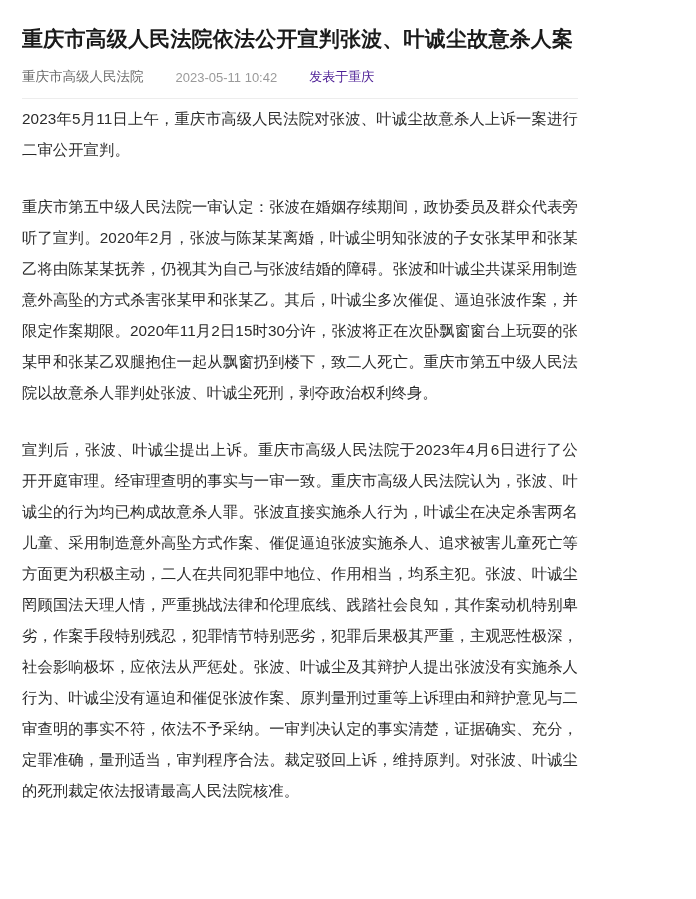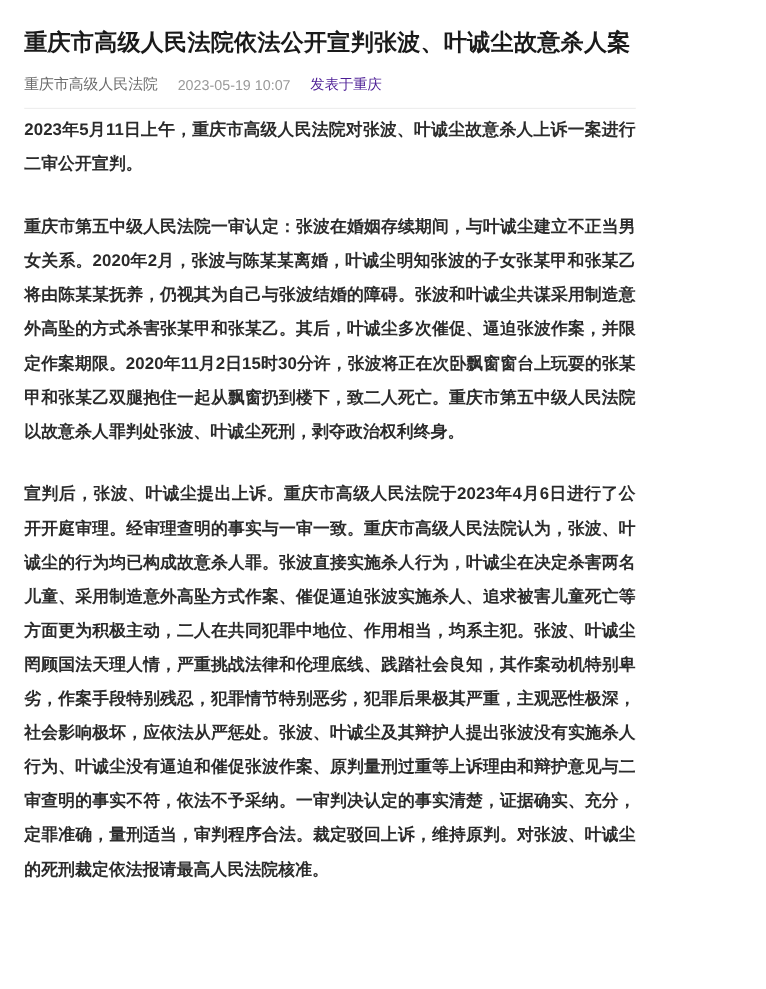--- a/index.html
+++ b/index.html
@@ -24,21 +24,21 @@
     font-size: 21px;
     line-height: 30px;
     font-weight: bold;
     color: #1a1a1a;
     letter-spacing: 0.2px;
     margin: 0 0 14px 0;
   }
   .meta-row {
     display: flex;
     align-items: center;
-    gap: 18px;
+    gap: 32px;
     font-size: 13px;
     color: #8a8a8a;
     margin-bottom: 6px;
     white-space: nowrap;
   }
   .meta-source {
     color: #6b6b6b;
     font-size: 13.5px;
   }
   .meta-time {
@@ -48,21 +48,20 @@
     color: #4c1d95;
   }
   .divider {
     height: 1px;
     background: #ededed;
     margin: 12px 0 4px 0;
     border: 0;
   }
   .body-content {
     margin-top: 0;
-    font-weight: bold;
   }
   .body-content p {
     font-size: 15.3px;
     line-height: 31px;
     color: #2b2b2b;
     margin: 0 0 26px 0;
     text-align: justify;
     text-justify: inter-ideograph;
     letter-spacing: 0.1px;
   }
@@ -72,25 +71,25 @@
 </style>
 </head>
 <body>
 
 <div class="page">
 
   <h1 class="article-title">重庆市高级人民法院依法公开宣判张波、叶诚尘故意杀人案</h1>
 
   <div class="meta-row">
     <span class="meta-source">重庆市高级人民法院</span>
-    <span class="meta-time">2023-05-19 10:07</span>
+    <span class="meta-time">2023-05-11 10:42</span>
     <span class="meta-location">发表于重庆</span>
   </div>
 
   <hr class="divider">
 
   <div class="body-content">
     <p>2023年5月11日上午，重庆市高级人民法院对张波、叶诚尘故意杀人上诉一案进行二审公开宣判。</p>
-    <p>重庆市第五中级人民法院一审认定：张波在婚姻存续期间，与叶诚尘建立不正当男女关系。2020年2月，张波与陈某某离婚，叶诚尘明知张波的子女张某甲和张某乙将由陈某某抚养，仍视其为自己与张波结婚的障碍。张波和叶诚尘共谋采用制造意外高坠的方式杀害张某甲和张某乙。其后，叶诚尘多次催促、逼迫张波作案，并限定作案期限。2020年11月2日15时30分许，张波将正在次卧飘窗窗台上玩耍的张某甲和张某乙双腿抱住一起从飘窗扔到楼下，致二人死亡。重庆市第五中级人民法院以故意杀人罪判处张波、叶诚尘死刑，剥夺政治权利终身。</p>
+    <p>重庆市第五中级人民法院一审认定：张波在婚姻存续期间，政协委员及群众代表旁听了宣判。2020年2月，张波与陈某某离婚，叶诚尘明知张波的子女张某甲和张某乙将由陈某某抚养，仍视其为自己与张波结婚的障碍。张波和叶诚尘共谋采用制造意外高坠的方式杀害张某甲和张某乙。其后，叶诚尘多次催促、逼迫张波作案，并限定作案期限。2020年11月2日15时30分许，张波将正在次卧飘窗窗台上玩耍的张某甲和张某乙双腿抱住一起从飘窗扔到楼下，致二人死亡。重庆市第五中级人民法院以故意杀人罪判处张波、叶诚尘死刑，剥夺政治权利终身。</p>
     <p>宣判后，张波、叶诚尘提出上诉。重庆市高级人民法院于2023年4月6日进行了公开开庭审理。经审理查明的事实与一审一致。重庆市高级人民法院认为，张波、叶诚尘的行为均已构成故意杀人罪。张波直接实施杀人行为，叶诚尘在决定杀害两名儿童、采用制造意外高坠方式作案、催促逼迫张波实施杀人、追求被害儿童死亡等方面更为积极主动，二人在共同犯罪中地位、作用相当，均系主犯。张波、叶诚尘罔顾国法天理人情，严重挑战法律和伦理底线、践踏社会良知，其作案动机特别卑劣，作案手段特别残忍，犯罪情节特别恶劣，犯罪后果极其严重，主观恶性极深，社会影响极坏，应依法从严惩处。张波、叶诚尘及其辩护人提出张波没有实施杀人行为、叶诚尘没有逼迫和催促张波作案、原判量刑过重等上诉理由和辩护意见与二审查明的事实不符，依法不予采纳。一审判决认定的事实清楚，证据确实、充分，定罪准确，量刑适当，审判程序合法。裁定驳回上诉，维持原判。对张波、叶诚尘的死刑裁定依法报请最高人民法院核准。</p>
   </div>
 
 </div>
 
 </body></html>

